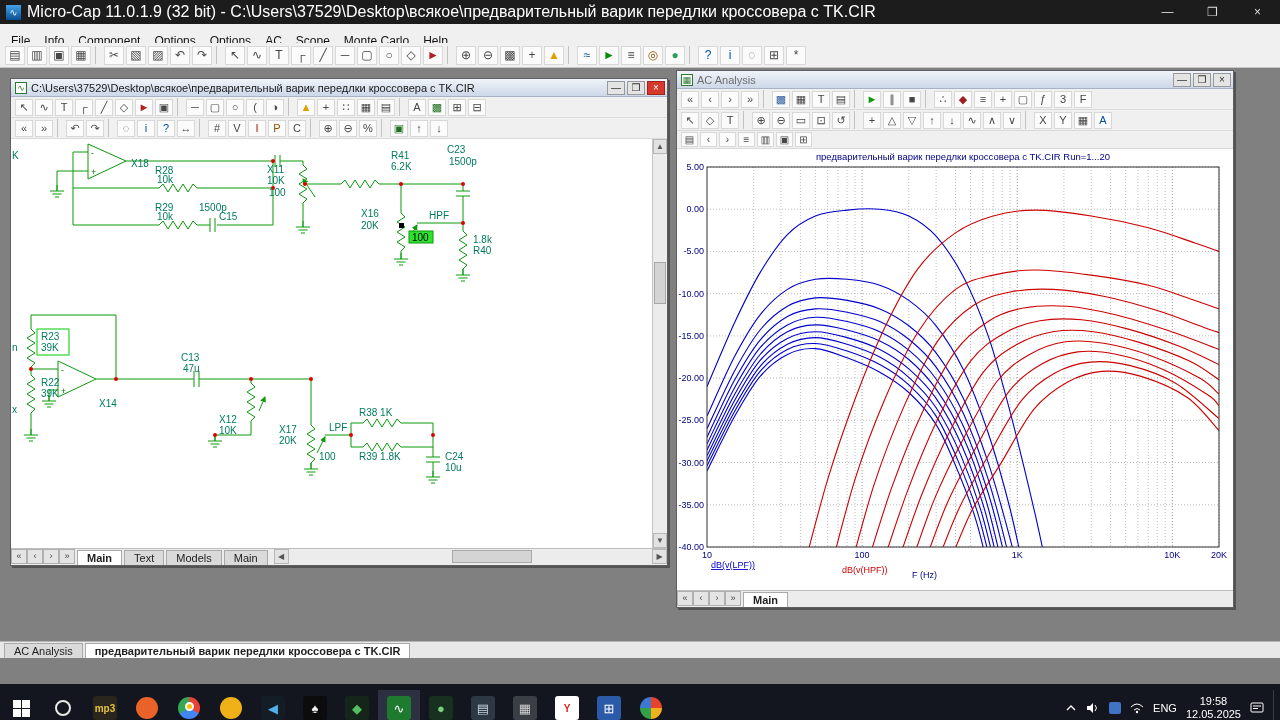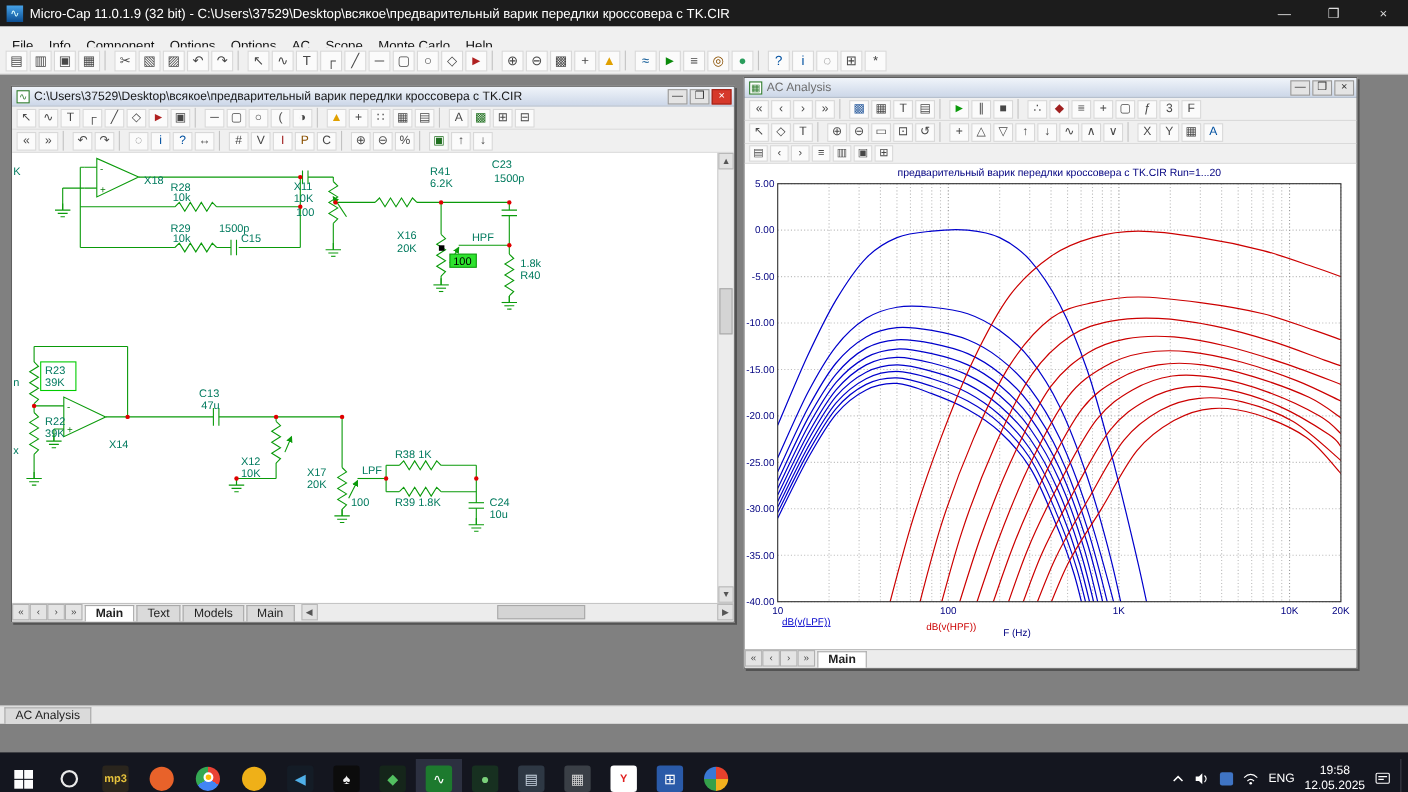--- a/index.html
+++ b/index.html
@@ -3,21 +3,21 @@
 <meta charset="utf-8">
 <style>
 *{box-sizing:border-box;margin:0;padding:0}
 html,body{width:1280px;height:720px;overflow:hidden;background:#000}
 body{font-family:"Liberation Sans",sans-serif;font-size:12px}
 #app{position:relative;width:1280px;height:720px;background:#808080;overflow:hidden}
 
 
 .titlebar{position:absolute;top:0;left:0;right:0;height:24px;background:#1c1c1c;color:#fff;display:flex;align-items:center;padding-left:6px}
 .app-icon{width:15px;height:15px;background:linear-gradient(#46a2e8,#0b4e92);color:#dff;font-size:10px;display:flex;align-items:center;justify-content:center;margin-right:6px;flex:none}
-.titlebar .ttl{flex:1;font-size:12px;white-space:nowrap;overflow:hidden}
+.titlebar .ttl{flex:1;font-size:16px;white-space:nowrap;overflow:hidden}
 .win-controls{display:flex;flex:none}
 .win-controls span{width:45px;text-align:center;line-height:24px;font-size:12px;color:#ddd}
 .menubar{position:absolute;top:24px;left:0;right:0;height:34px;background:#f0f0f0;display:flex;align-items:center;padding-left:4px;border-bottom:1px solid #e2e2e2}
 .menubar span{padding:1px 7px;color:#111;font-size:12px}
 .toolbar-main{position:absolute;top:43px;left:0;right:0;height:25px;background:#f0f0f0;display:flex;align-items:center;padding-left:4px;border-bottom:1px solid #c6c6c6}
 .tb-icon{width:20px;height:19px;margin:0 1px;border:1px solid #d8d8d8;background:#fbfbfb;display:flex;align-items:center;justify-content:center;font-size:12px;color:#474747;flex:none;line-height:1}
 .tb-sep{width:5px;height:18px;border-left:1px solid #c2c2c2;margin:0 3px;flex:none}
 
 
 .workspace{position:absolute;top:68px;left:0;width:1280px;height:573px;background:#808080;overflow:hidden}
@@ -614,20 +614,21 @@
         <span style="display:flex">
             <span class="tab active">Main</span>
           </span>
       </div>
     </div>
 
   </div>
 
   <div class="mditabs">
       <span class="tab">AC Analysis</span>
+      <span class="tab active">предварительный варик передлки кроссовера с TK.CIR</span>
     </div>
 
   <div class="statusbar">
     <div class="seg" style="width:152px">Select Mode</div>
     <div class="seg" style="flex:1">Drawing area</div>
     <div class="seg" style="width:282px;border-right:none">Grid 146,42</div>
   </div>
 
   <div class="taskbar">
     <span style="display:flex">

